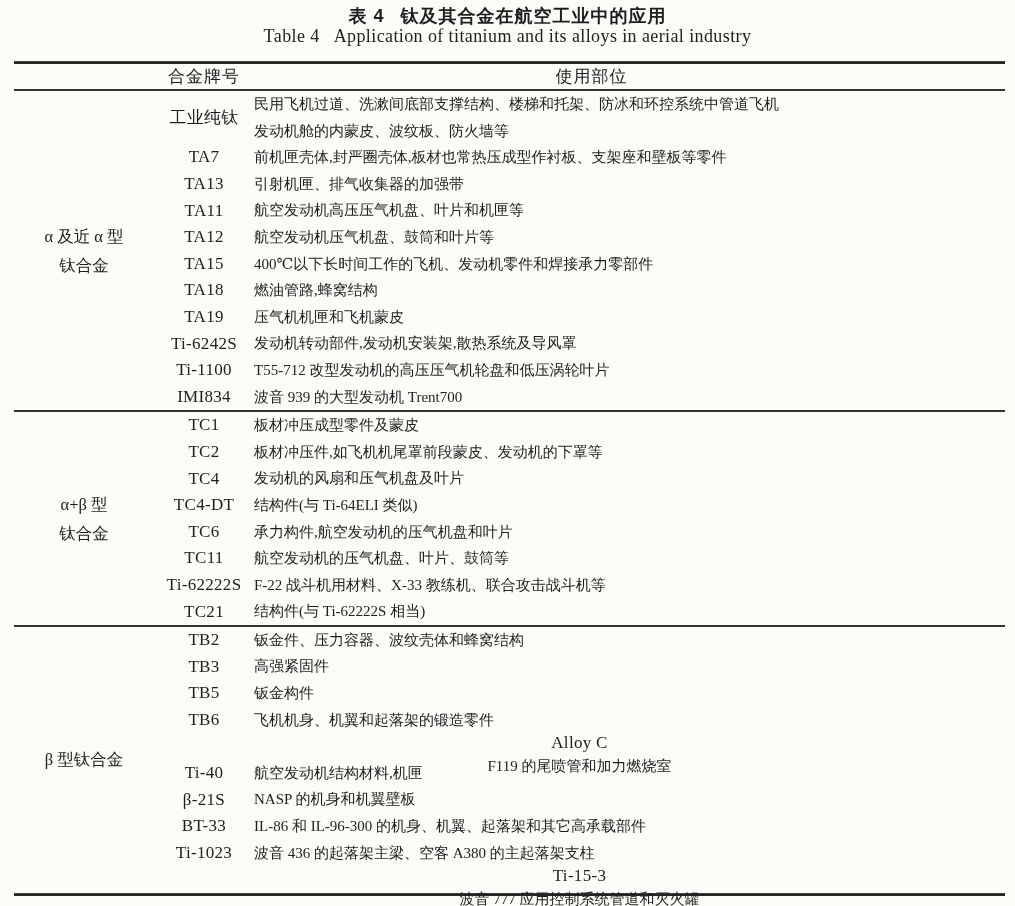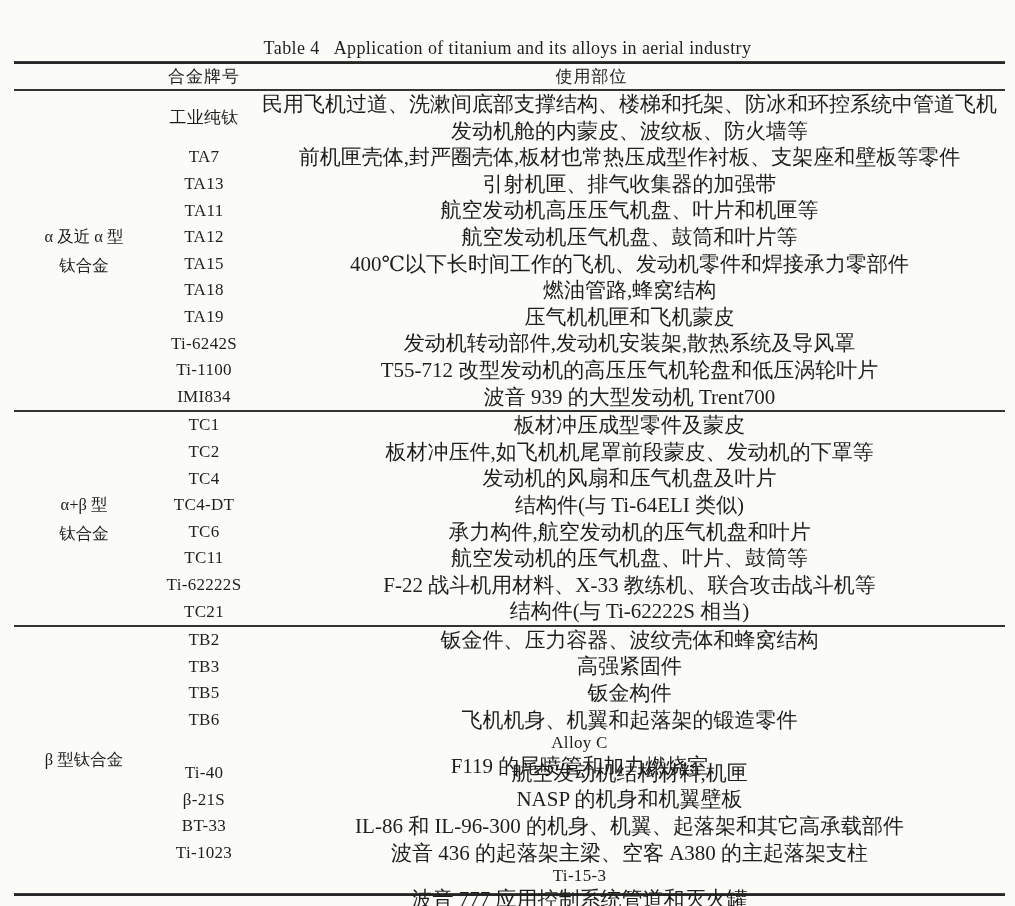--- a/index.html
+++ b/index.html
@@ -13,21 +13,21 @@
   .page{position:absolute;inset:0;}
   
   .title-cn{
     position:absolute;top:4px;left:0;width:100%;
     text-align:center;
     font-family:"Liberation Sans","DejaVu Sans",sans-serif;
     font-weight:bold;font-size:18px;letter-spacing:1px;
   }
   .title-cn .tlabel{margin-right:16px;}
   .title-en{
-    position:absolute;top:38px;left:0;width:100%;
+    position:absolute;top:26px;left:0;width:100%;
     text-align:center;font-size:18px;letter-spacing:.4px;
   }
   .title-en .tlabel{margin-right:14px;}
   
   .table{position:absolute;left:14px;top:61px;width:991px;}
   .rule{width:100%;background:#2e2e2e;}
   .rule.thick{height:3px;background:linear-gradient(to bottom,#555 0%,#222 40%,#2a2a2a 100%);}
   .rule.thin{height:2px;background:#333;}
   .rule.mid{height:2px;background:#333;}
   
@@ -42,28 +42,31 @@
     width:140px;flex:0 0 auto;display:flex;flex-direction:column;
     justify-content:center;align-items:center;
     font-size:16.5px;line-height:29px;
   }
   .rows{flex:1;display:flex;flex-direction:column;}
   .row{display:flex;align-items:center;}
   .cell-alloy{
     width:100px;flex:0 0 auto;text-align:center;
     font-size:17px;letter-spacing:.3px;
   }
-  .cell-usage{flex:1;text-align:center;font-size:21px;}
+  .cell-usage{flex:1;font-size:15px;}
   .cell-usage .uline{height:26.6px;line-height:26.6px;white-space:nowrap;}
 </style>
 </head>
 <body>
 
 <div class="page">
 
+  <div class="title-cn">
+    <span class="tlabel">表 4</span><span>钛及其合金在航空工业中的应用</span>
+  </div>
 
   <div class="title-en">
     <span class="tlabel">Table 4</span><span>Application of titanium and its alloys in aerial industry</span>
   </div>
 
   <div class="table">
     <div class="rule thick"></div>
 
     <div class="header-row">
       <div class="hcell-group"></div>

